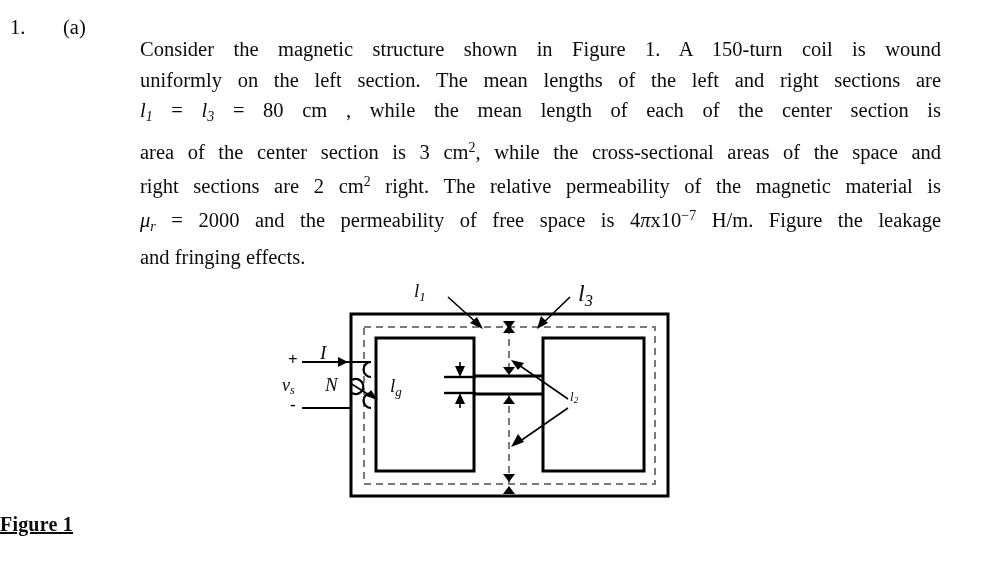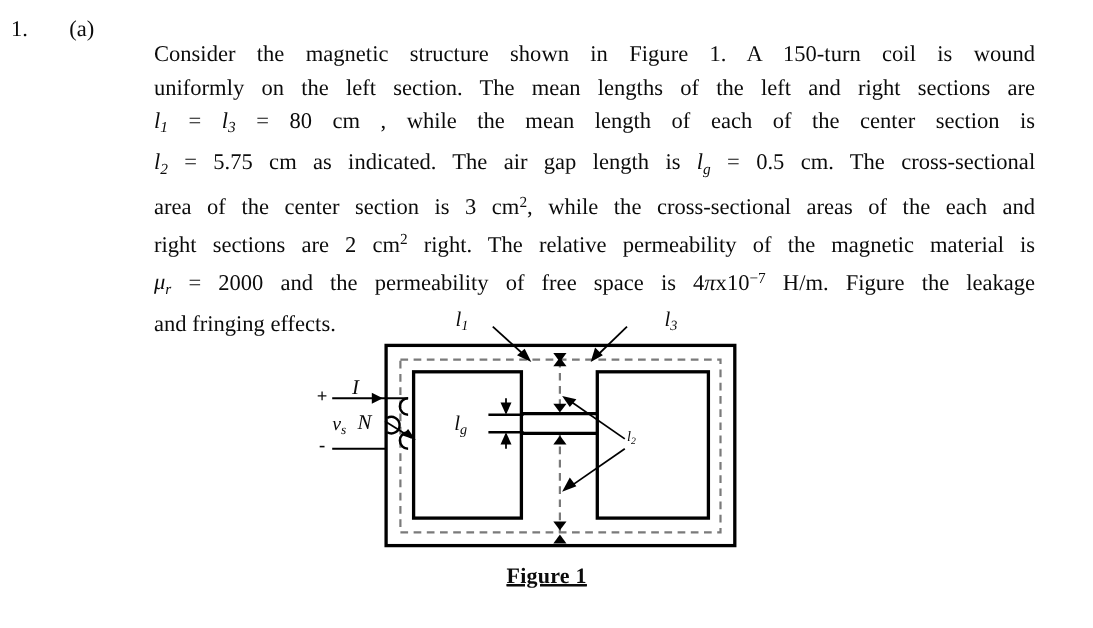--- a/index.html
+++ b/index.html
@@ -80,21 +80,21 @@
   #figure-svg {
     position: absolute;
     left: 0;
     top: 0;
   }
   .fig-caption {
     position: absolute;
     left: 0;
     top: 237px;
     width: 994px;
-    text-align: center;
+    text-align: left;
     font-size: 20px;
     font-weight: bold;
     text-decoration: underline;
     letter-spacing: 0.2px;
   }
   .fig-caption span { text-decoration: underline; }
 </style>
 </head>
 <body>
 
@@ -104,23 +104,22 @@
   <div class="q-letter">(a)</div>
 
   <div class="q-body">
 
     <span class="ln">Consider the magnetic structure shown in Figure 1. A 150-turn coil is wound</span>
 
     <span class="ln">uniformly on the left section. The mean lengths of the left and right sections are</span>
 
     <span class="ln"><var class="mathit"><span>l</span><span class="sub">1</span></var><span>&nbsp;=&nbsp;</span><var class="mathit"><span>l</span><span class="sub">3</span></var><span>&nbsp;</span><span>= 80 cm , while the mean length of each of the center section is</span></span>
 
-    <span class="ln"><var class="mathit"><span>l</span><span class="sub">2</span></var><span>&nbsp;</span><span>= 5.75 cm as indicated. The air gap length is</span><span>&nbsp;</span><var class="mathit"><span>l</span><span class="sub">g</span></var><span>&nbsp;</span><span>= 0.5 cm. The cross-sectional</span></span>
-
-    <span class="ln"><span>area of the center section is 3 cm</span><span class="sup">2</span><span>, while the cross-sectional areas of the each and</span></span>
+
+    <span class="ln"><span>area of the center section is 3 cm</span><span class="sup">2</span><span>, while the cross-sectional areas of the space and</span></span>
 
     <span class="ln"><span>right sections are 2 cm</span><span class="sup">2</span><span>&nbsp;</span><span>right. The relative permeability of the magnetic material is</span></span>
 
     <span class="ln"><var class="mathit"><span>μ</span><span class="sub">r</span></var><span>&nbsp;</span><span>= 2000 and the permeability of free space is 4</span><var class="mathit">π</var><span>x10</span><span class="sup">−7</span><span>&nbsp;</span><span>H/m. Figure the leakage</span></span>
 
     <span class="ln last">and fringing effects.</span>
   </div>
 
   <div id="figure-wrap">
 
@@ -181,37 +180,37 @@
       <polygon points="511,84 524,87 518,94" fill="#000000"></polygon>
 
       <line x1="568" y1="132" x2="516" y2="168" stroke="#000000" stroke-width="1.6"></line>
       <polygon points="511,171 518,158 524,166" fill="#000000"></polygon>
     </svg>
 
     <div style="position:absolute;left:414px;top:4px;font-size:19px;">
       <var class="mathit"><span>l</span><span class="sub">1</span></var>
     </div>
 
-    <div style="position:absolute;left:578px;top:4px;font-size:19px;margin-left:26px;">
+    <div style="position:absolute;left:578px;top:4px;font-size:24px;">
       <var class="mathit"><span>l</span><span class="sub">3</span></var>
     </div>
 
     <div style="position:absolute;left:570px;top:113px;font-size:13px;">
       <var class="mathit"><span>l</span><span class="sub">2</span></var>
     </div>
 
-    <div style="position:absolute;left:413px;top:99px;font-size:19px;">
+    <div style="position:absolute;left:390px;top:99px;font-size:19px;">
       <var class="mathit"><span>l</span><span class="sub">g</span></var>
     </div>
 
     <div style="position:absolute;left:288px;top:74px;font-size:17px;font-weight:bold;">+</div>
 
     <div style="position:absolute;left:290px;top:119px;font-size:17px;font-weight:bold;">-</div>
 
-    <div style="position:absolute;left:282px;top:99px;font-size:18px;margin-left:20px;">
+    <div style="position:absolute;left:282px;top:99px;font-size:18px;">
       <var class="mathit"><span>v</span><span class="sub">s</span></var>
     </div>
 
     <div style="position:absolute;left:320px;top:66px;font-size:19px;">
       <var class="mathit">I</var>
     </div>
 
     <div style="position:absolute;left:325px;top:98px;font-size:19px;">
       <var class="mathit">N</var>
     </div>

